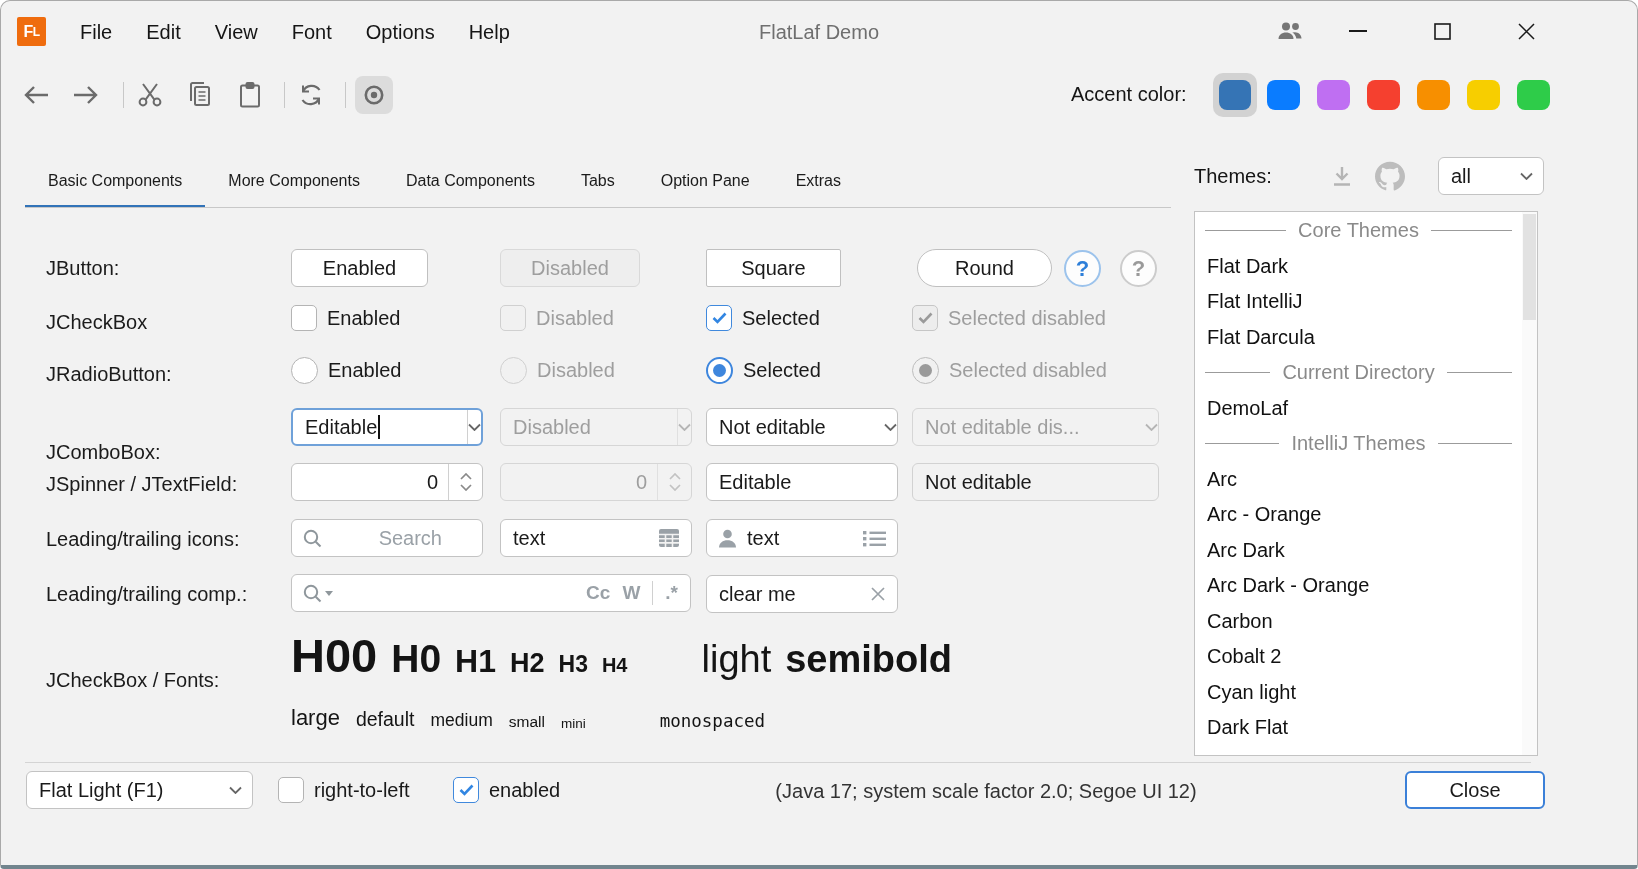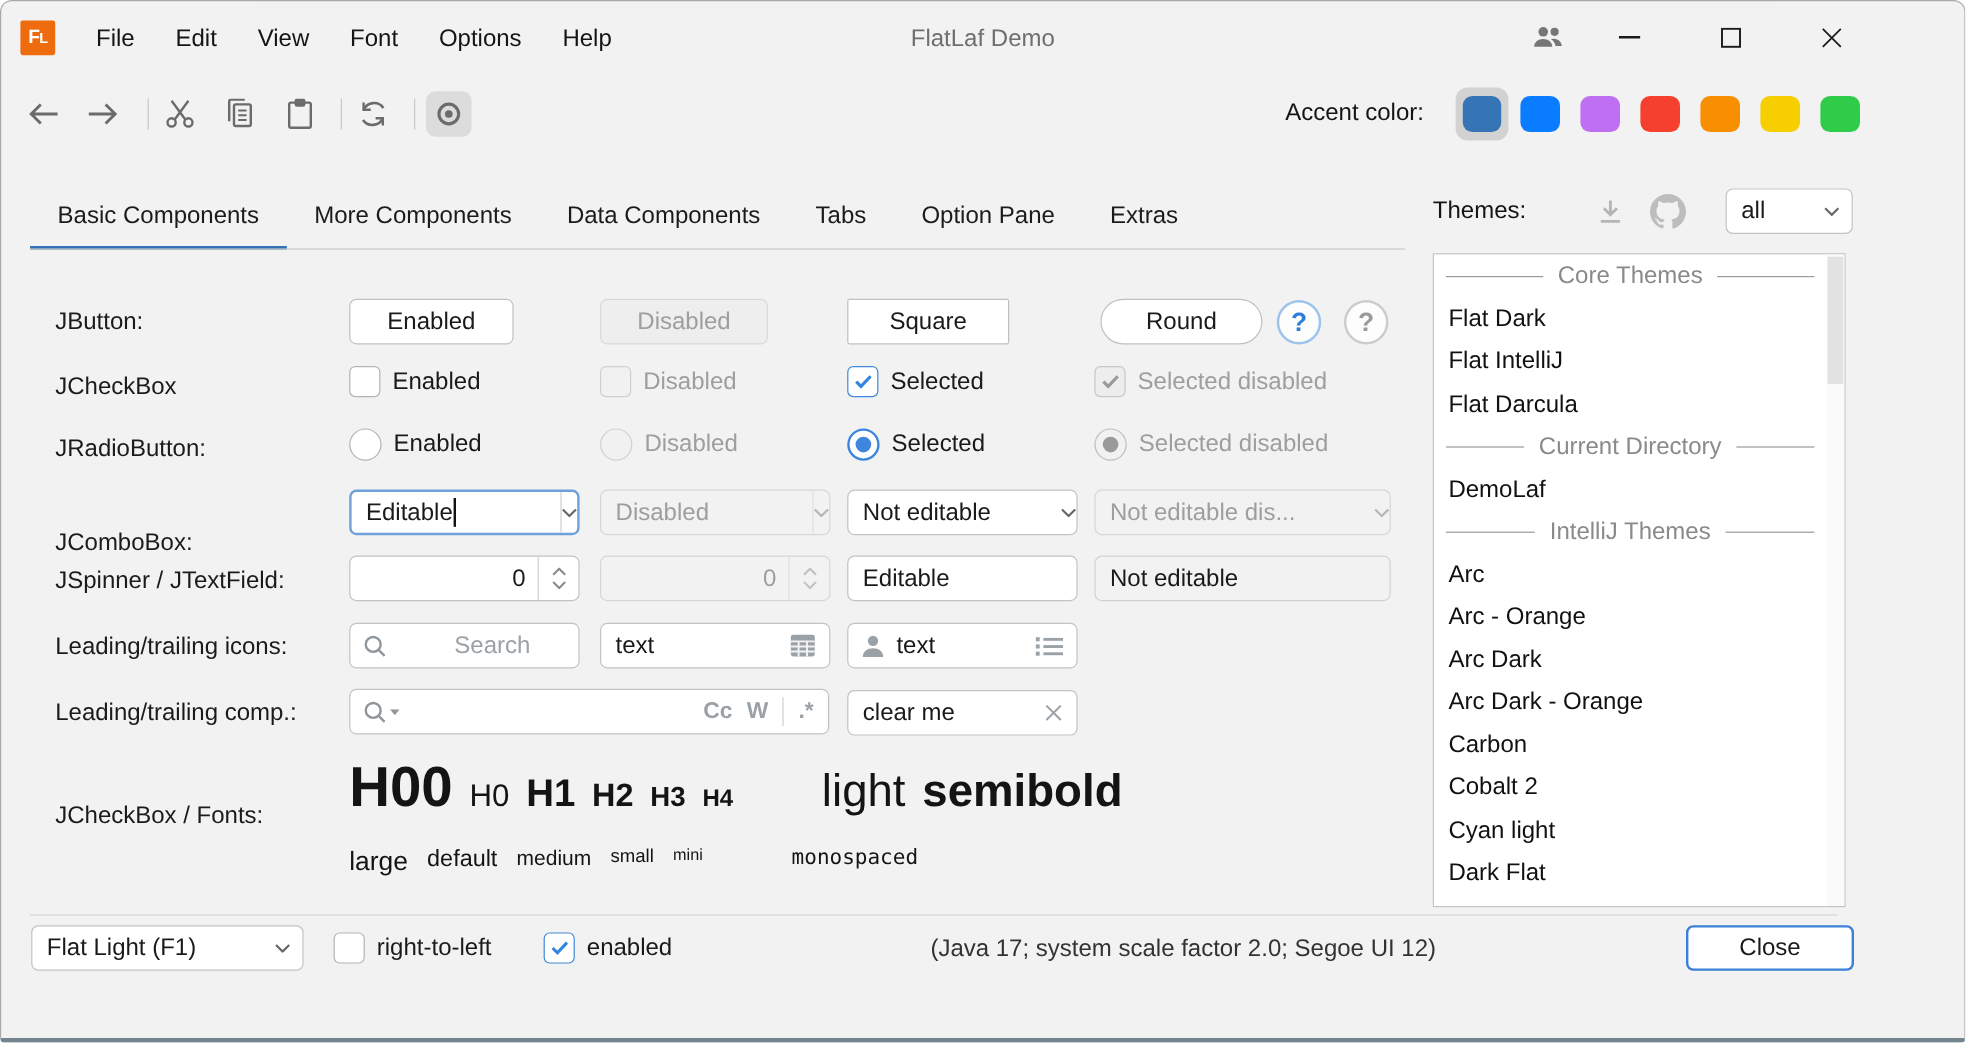--- a/index.html
+++ b/index.html
@@ -39,21 +39,21 @@
   .accent-label { position:absolute; left:1070px; top:82px; font-size:20px; color:#151515; }
   .accent-plate { position:absolute; left:1212px; top:72px; width:44px; height:44px;
     background:#d2d2d2; border-radius:10px; }
   .swatch { position:absolute; top:79px; width:33px; height:30px; border-radius:8px; }
   .swatch.inplate { left:1218px; top:79px; width:32px; height:30px; }
   .sw1{background:#3574b5}.sw2{background:#0a7cff}.sw3{background:#bf6ff2}
   .sw4{background:#f5402f}.sw5{background:#f78f00}.sw6{background:#f7ce00}.sw7{background:#2ecc49}
 
   
   .tabbar { position:absolute; left:24px; top:155px; height:52px; display:flex; }
-  .tab { padding:0 23px; font-size:20px; color:#1b1b1b; line-height:49px; height:52px; }
+  .tab { padding:0 23px; font-size:16px; color:#1b1b1b; line-height:49px; height:52px; }
   .tab.active { border-bottom:3px solid #3273b8; }
   .tabline { position:absolute; left:24px; top:206px; width:1146px; height:1px; background:#c8c8c8; }
 
   
   .themes-label { position:absolute; left:1193px; top:164px; font-size:20px; color:#151515; }
   .themes-iconbtn { position:absolute; top:158px; width:34px; height:34px;
     display:flex; align-items:center; justify-content:center; }
   .combo { background:#fff; border:1px solid #c3c3c3; border-radius:6px;
     display:flex; align-items:center; font-size:20px; color:#1a1a1a; }
   .combo .val { flex:1; padding-left:12px; white-space:nowrap; overflow:hidden; }
@@ -112,22 +112,22 @@
     align-items:center; justify-content:center; gap:4px; }
   .search-input { border:none; outline:none; background:transparent; font-size:20px;
     font-family:"Liberation Sans",sans-serif; width:120px; color:#1a1a1a; padding-left:10px;text-align:right; }
   .search-input::placeholder { color:#9aa1a7; }
   .ticon { display:flex; align-items:center; justify-content:center; }
   .cc-group { display:flex; align-items:center; gap:12px; padding-right:12px;
     color:#9aa1a7; font-weight:bold; font-size:19px; }
 
   
   .typo-line1 { position:absolute; left:290px; top:627px; display:flex; align-items:baseline; gap:14px; color:#141414; }
-  .typo-line2 { position:absolute; left:290px; top:704px; display:flex; align-items:flex-start; gap:16px; color:#141414; }
-  .h00{font-size:47px;font-weight:bold}.h0{font-size:26px;font-weight:normal}
+  .typo-line2 { position:absolute; left:290px; top:704px; display:flex; align-items:flex-end; gap:16px; color:#141414; }
+  .h00{font-size:47px;font-weight:bold}.h0{font-size:39px;font-weight:bold}
   .h1{font-size:32px;font-weight:bold}.h2{font-size:27px;font-weight:bold}
   .h3{font-size:23px;font-weight:bold}.h4{font-size:20px;font-weight:bold}
   .wlight{font-size:38px;font-weight:300;margin-left:60px}
   .wsemi{font-size:38px;font-weight:bold}
   .tlarge{font-size:22px}.tdefault{font-size:19.5px}.tmedium{font-size:17.5px}
   .tsmall{font-size:15.5px}.tmini{font-size:13.5px}
   .tmono{font-size:17.5px;font-family:"DejaVu Sans Mono",monospace;font-weight:500;margin-left:58px}
 
   
   .status-divider { position:absolute; left:24px; top:761px; width:1506px; height:1px; background:#d4d4d4; }

